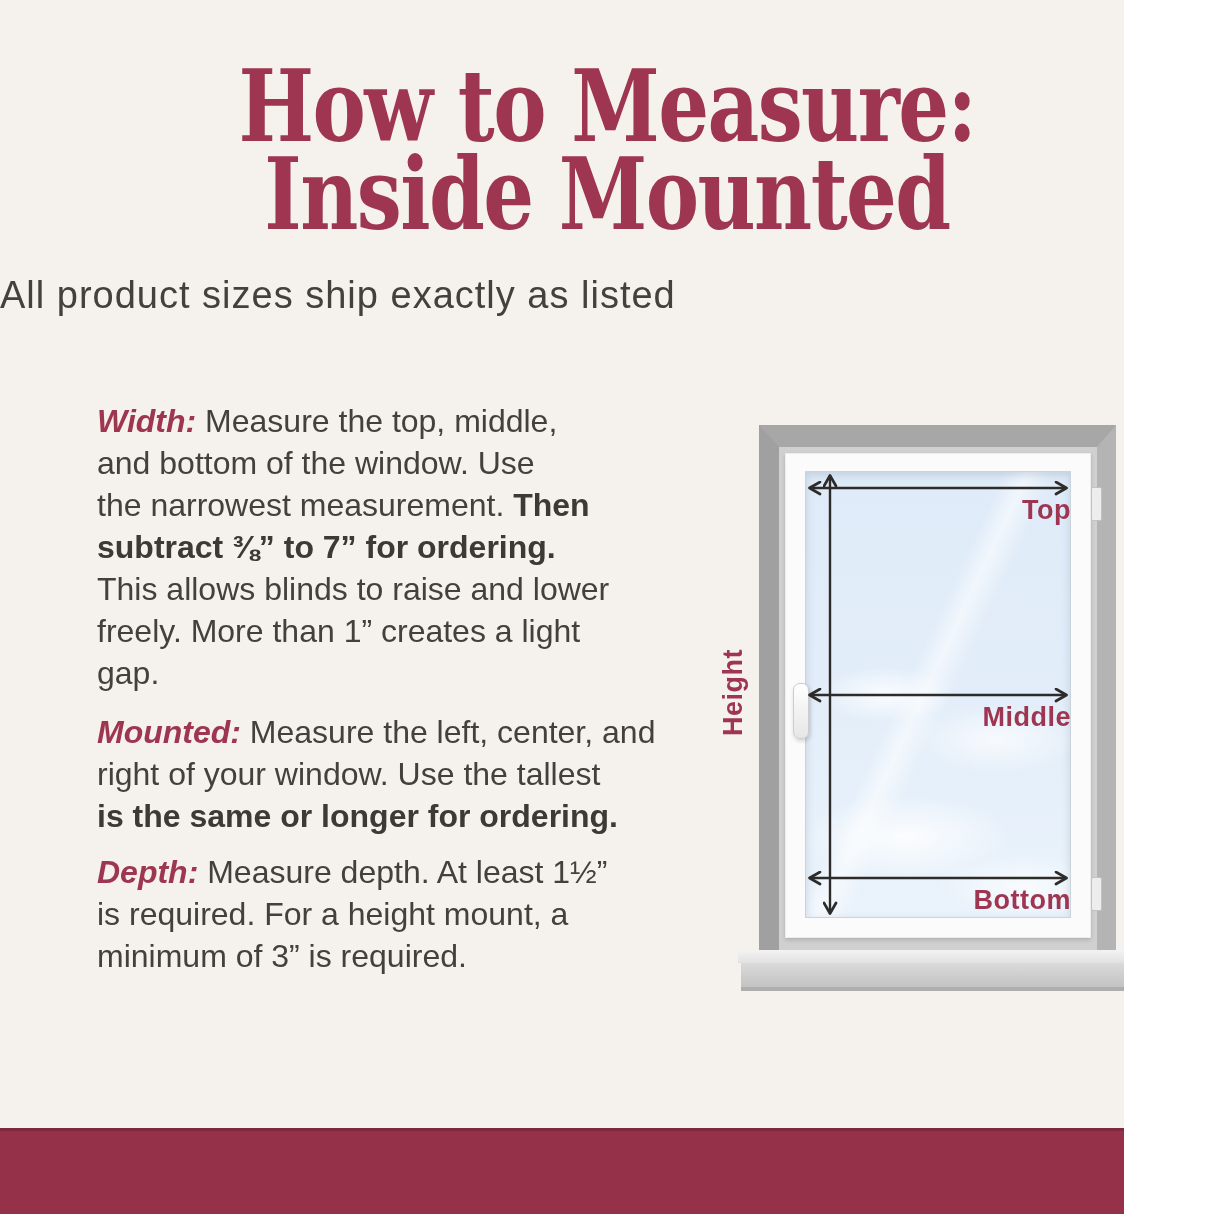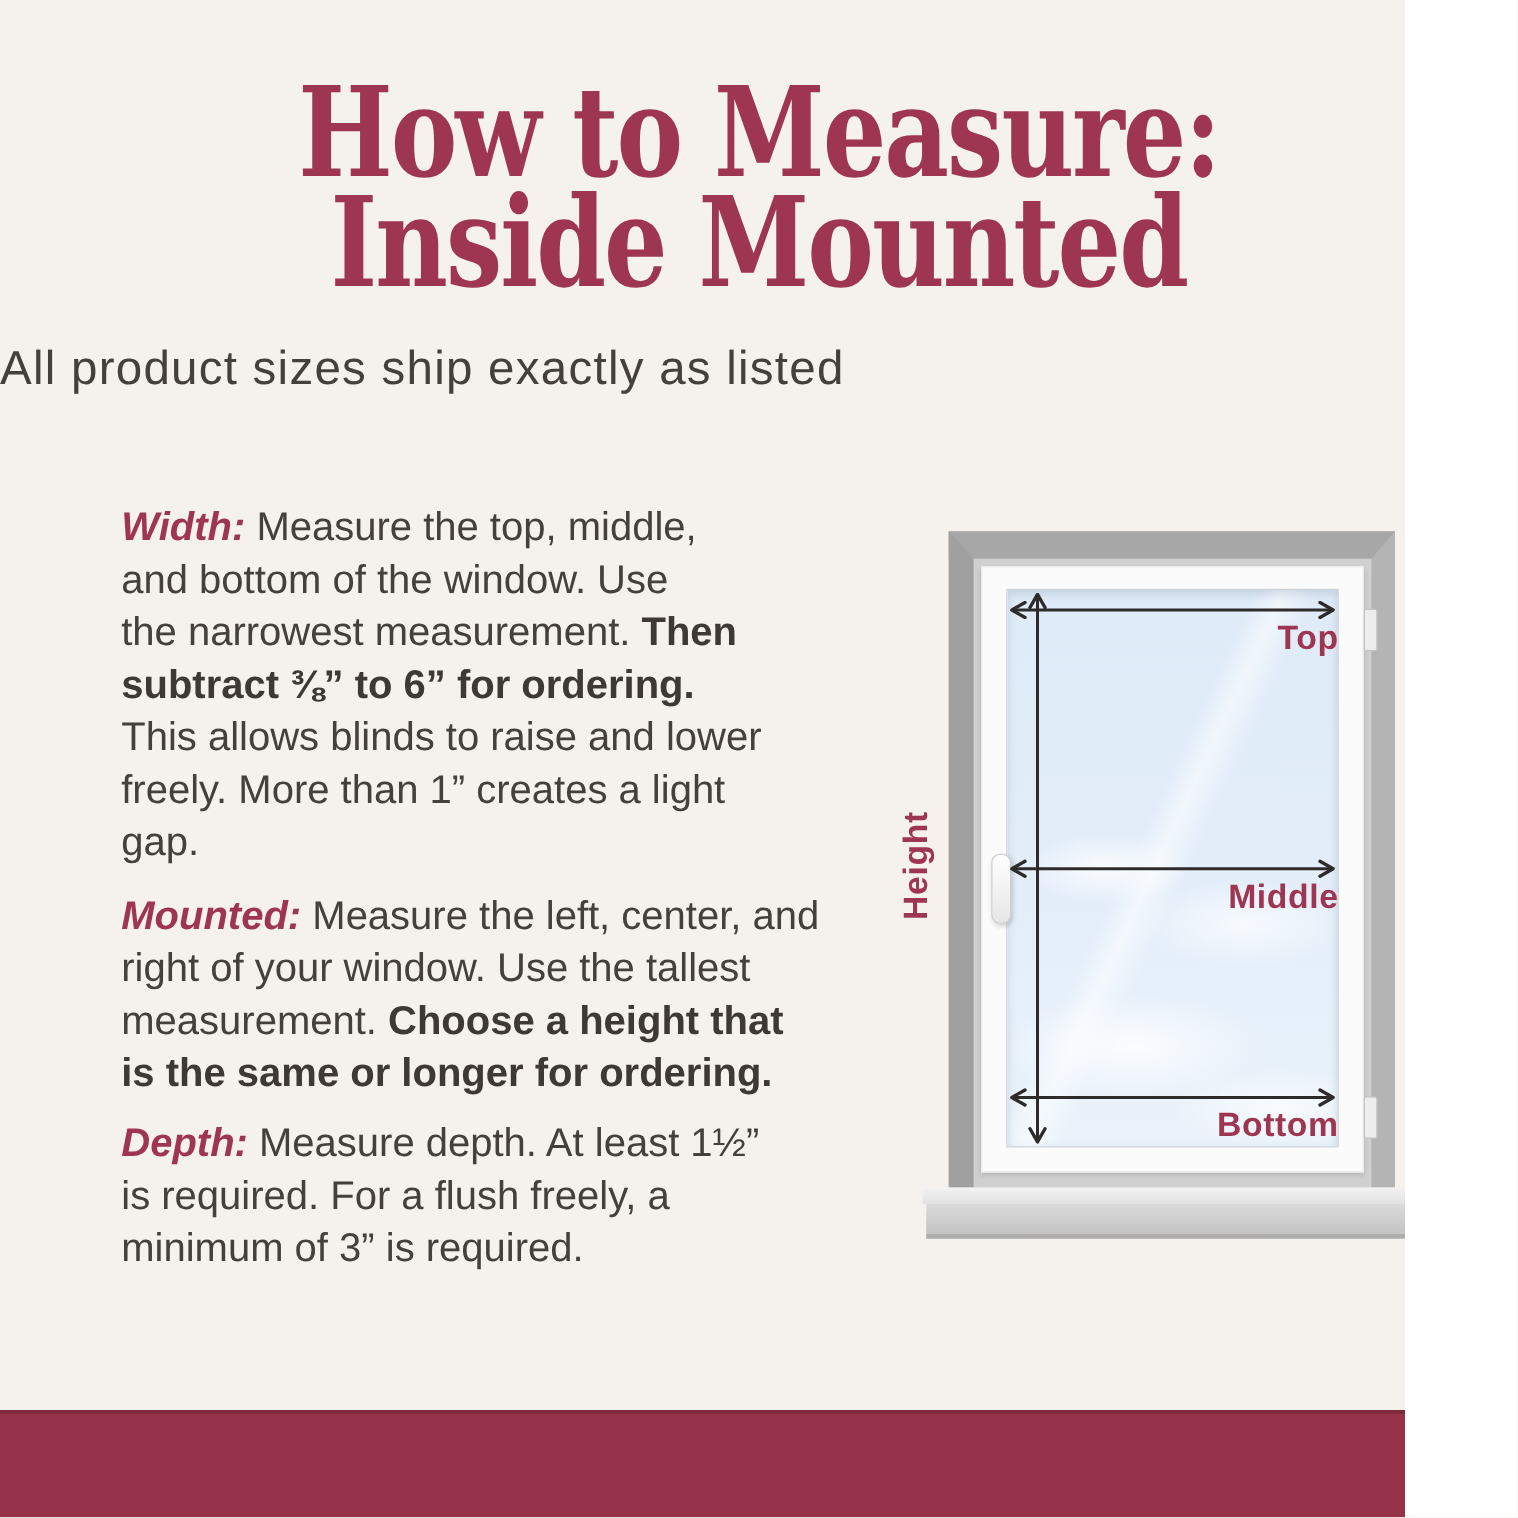--- a/index.html
+++ b/index.html
@@ -114,36 +114,35 @@
     <div>Inside Mounted</div>
   </div>
   <div class="subtitle">All product sizes ship exactly as listed</div>
 
   <div class="instructions">
 
     <div class="para">
       <div><span class="lbl">Width:</span><span> Measure the top, middle,</span></div>
       <div>and bottom of the window. Use</div>
       <div><span>the narrowest measurement. </span><span class="b">Then</span></div>
-      <div><span class="b">subtract ⅜” to 6” for ordering.</span></div>
+      <div><span class="b">subtract ⅜” to 7” for ordering.</span></div>
       <div>This allows blinds to raise and lower</div>
       <div>freely. More than 1” creates a light</div>
       <div>gap.</div>
     </div>
 
     <div class="para gap1">
       <div><span class="lbl">Mounted:</span><span> Measure the left, center, and</span></div>
       <div>right of your window. Use the tallest</div>
-      <div><span>measurement. </span><span class="b">Choose a height that</span></div>
       <div><span class="b">is the same or longer for ordering.</span></div>
     </div>
 
     <div class="para gap2">
       <div><span class="lbl">Depth:</span><span> Measure depth. At least 1½”</span></div>
-      <div>is required. For a flush freely, a</div>
+      <div>is required. For a height mount, a</div>
       <div>minimum of 3” is required.</div>
     </div>
 
   </div>
 
   <div class="illustration">
 
     <div class="recess">
       <div class="lip"></div>
       <div class="sash">

